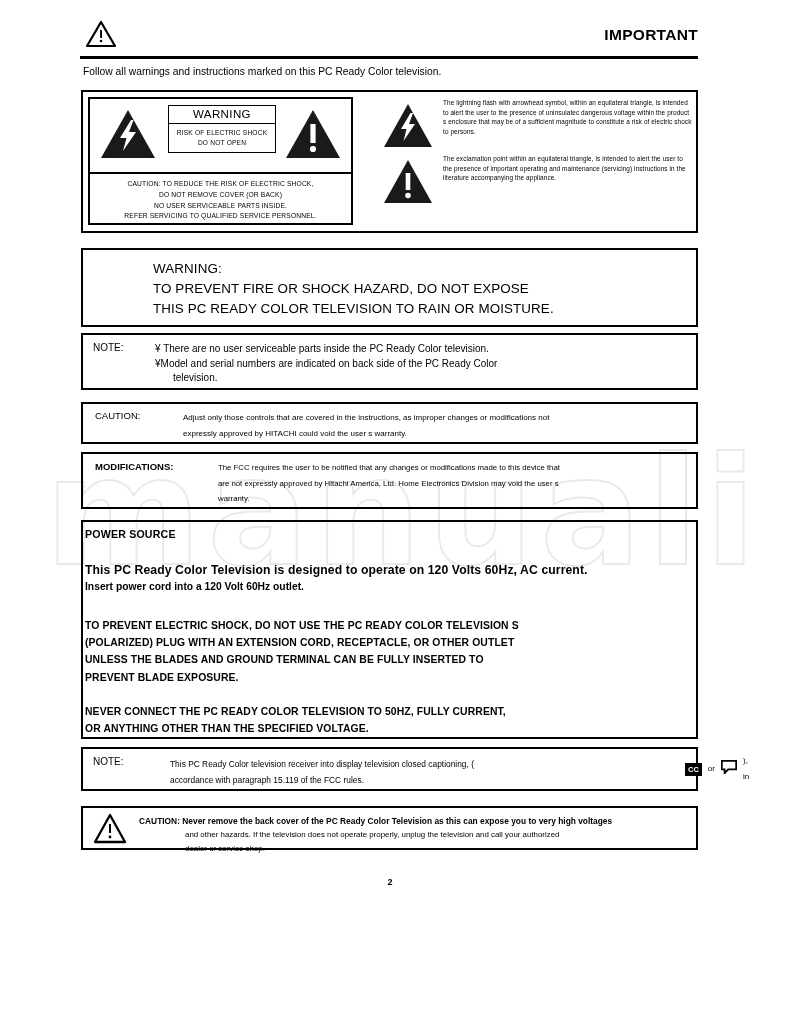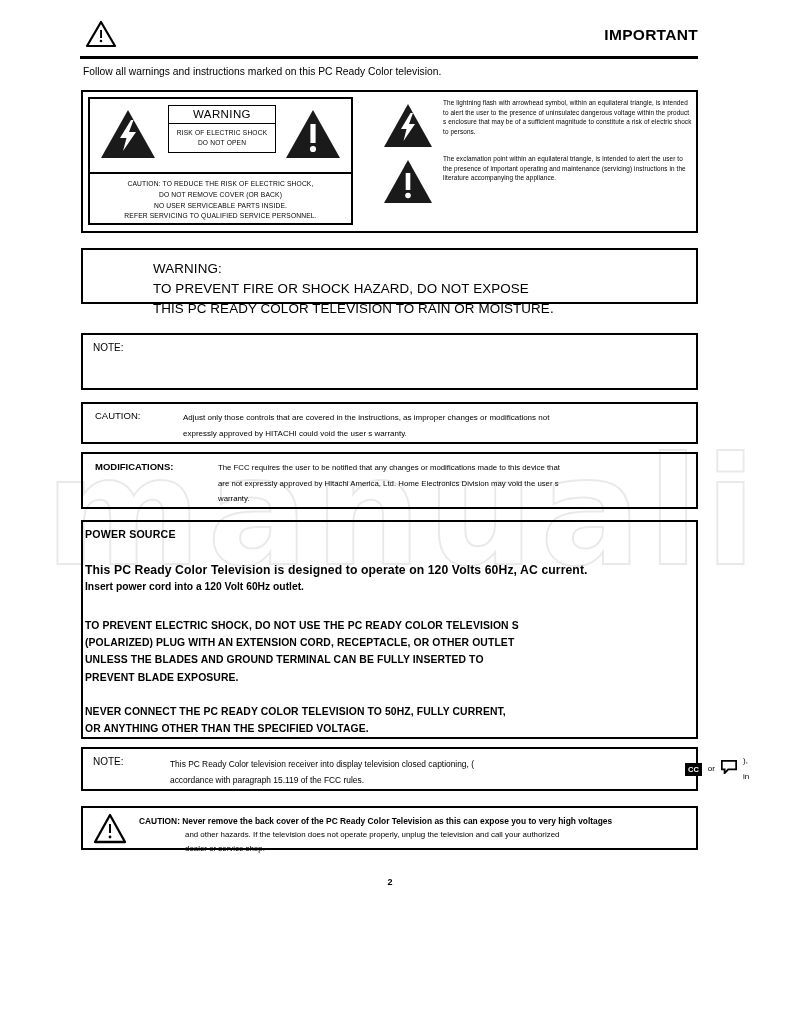--- a/index.html
+++ b/index.html
@@ -137,21 +137,21 @@
   }
   .sym-para .tri-icon { position: absolute; left: 8px; top: 4px; }
   .sym-para p {
     margin: 0;
     font-size: 6.4px;
     line-height: 9.5px;
     letter-spacing: 0.1px;
   }
 
   
-  #box-warning { left: 81px; top: 248px; width: 617px; height: 56px; }
+  #box-warning { left: 81px; top: 248px; width: 617px; height: 79px; }
   #box-warning .inner { padding: 9px 0 0 70px; }
   #box-warning .line {
     font-size: 13.4px;
     line-height: 20px;
     letter-spacing: 0.1px;
   }
 
   
   #box-note1 { left: 81px; top: 333px; width: 617px; height: 57px; }
   #box-note1 .inner { padding: 7px 0 0 10px; position: relative; }
@@ -373,20 +373,25 @@
       <div class="inner">
         <div class="line">WARNING:</div>
         <div class="line">TO PREVENT FIRE OR SHOCK HAZARD, DO NOT EXPOSE</div>
         <div class="line">THIS PC READY COLOR TELEVISION TO RAIN OR MOISTURE.</div>
       </div>
     </div>
 
     <div class="box" id="box-note1">
       <div class="inner">
         <span class="note-label">NOTE:</span>
+        <div class="note-body">
+          <div>¥ There are no user serviceable parts inside the PC Ready Color television.</div>
+          <div>¥Model and serial numbers are indicated on back side of the PC Ready Color</div>
+          <div class="indent">television.</div>
+        </div>
       </div>
     </div>
 
     <div class="box" id="box-caution1">
       <div class="inner">
         <span class="cau-label">CAUTION:</span>
         <div class="cau-body">
           <div>Adjust only those controls that are covered in the instructions, as improper changes or modifications not</div>
           <div>expressly approved by HITACHI could void the user s warranty.</div>
         </div>

